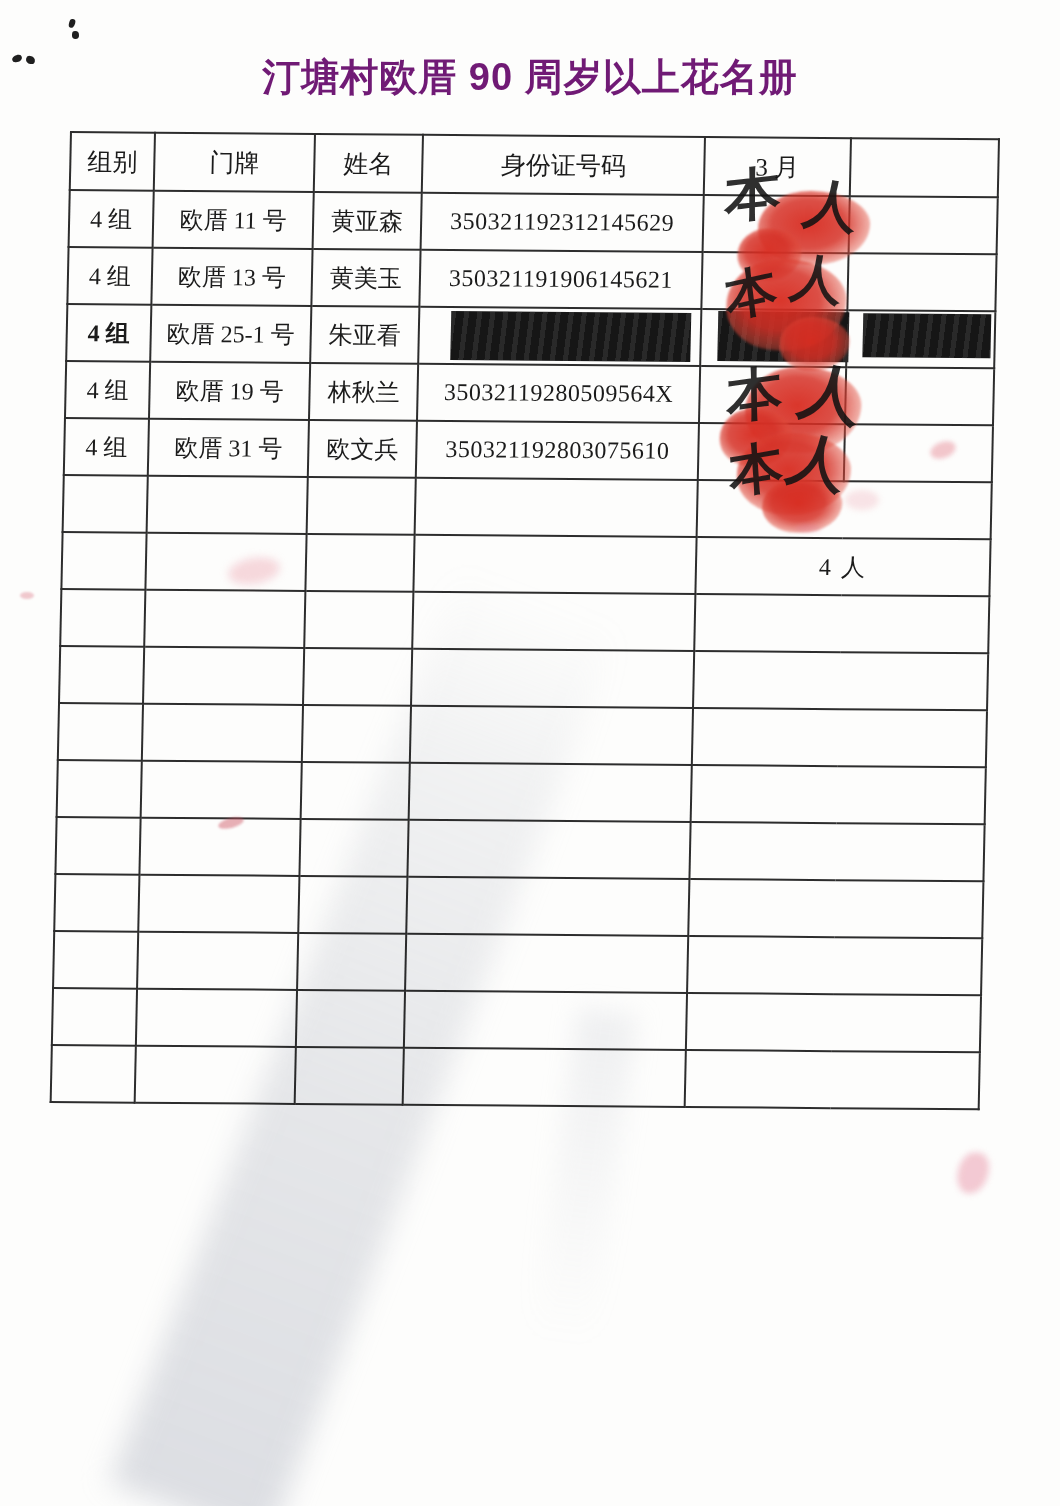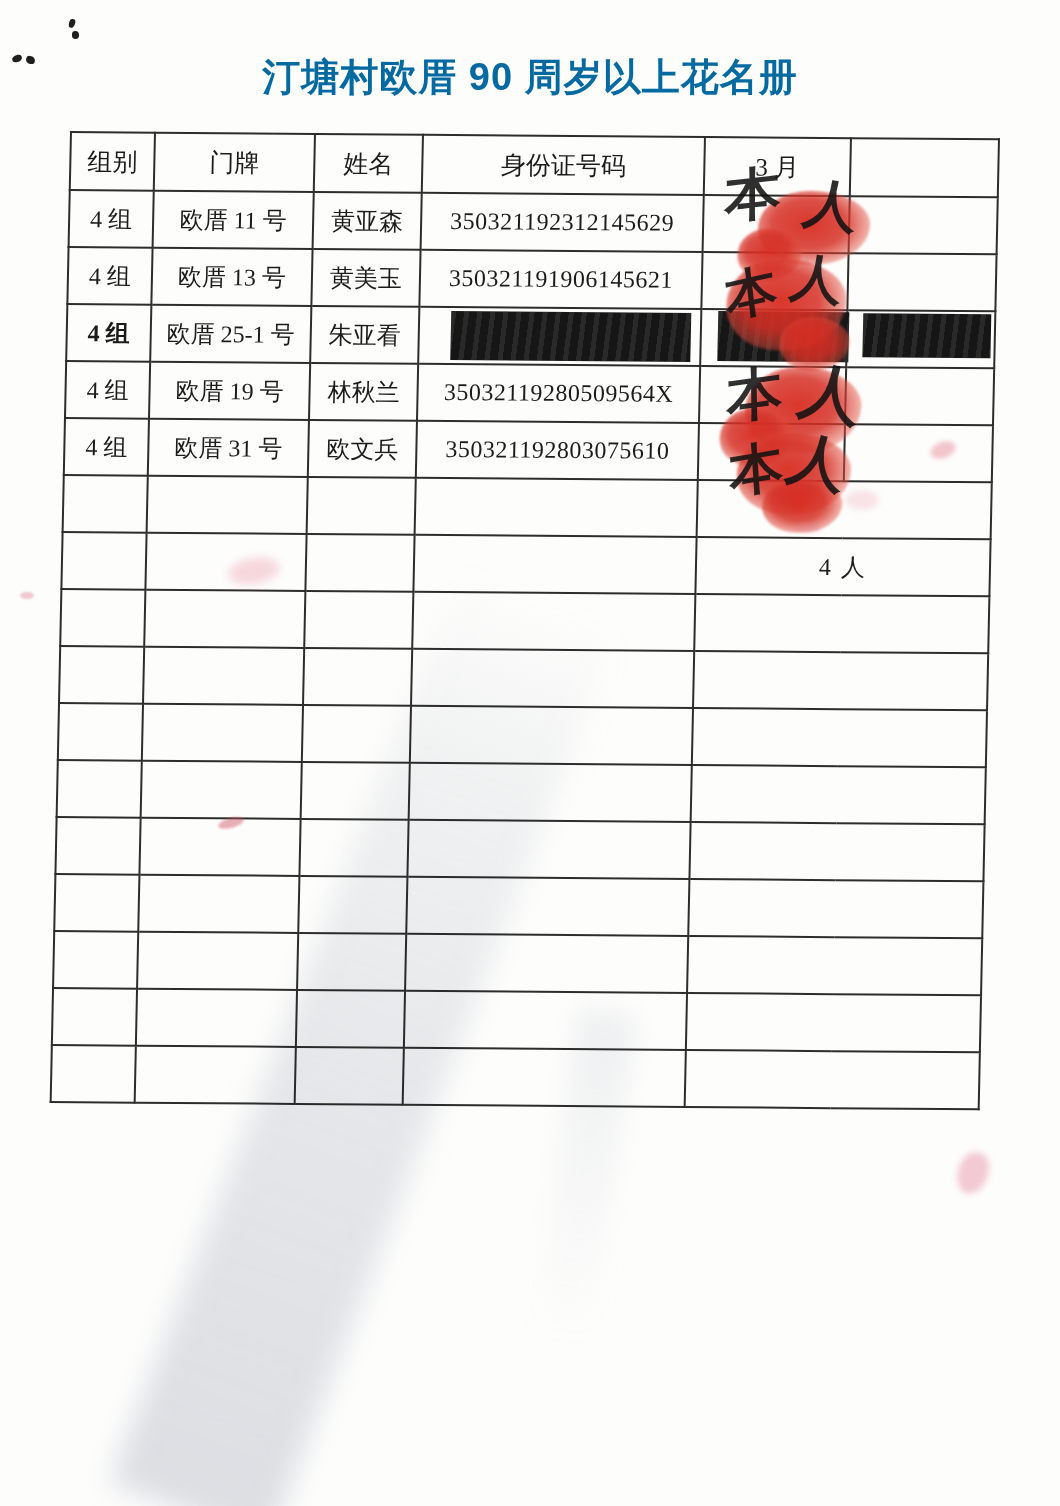--- a/index.html
+++ b/index.html
@@ -3,21 +3,21 @@
 <meta charset="utf-8">
 <style>
   html,body{margin:0;padding:0;}
   body{
     width:1060px;height:1506px;position:relative;overflow:hidden;
     background:#fdfdfc;
     font-family:"Liberation Serif","DejaVu Serif",serif;
   }
   .title{
     position:absolute;left:0;top:52px;width:1060px;margin:0;
-    text-align:center;font-size:38px;font-weight:700;color:#0369a1;
+    text-align:center;font-size:38px;font-weight:700;color:#701a75;
     letter-spacing:1px;
     font-family:"Liberation Sans","DejaVu Sans",sans-serif;
   }
   .sheet{
     position:absolute;left:70px;top:131px;width:930px;height:905px;
     transform:skew(-1.2deg,0.45deg);transform-origin:top left;
   }
   table.roster{
     border-collapse:collapse;table-layout:fixed;width:928px;
   }

